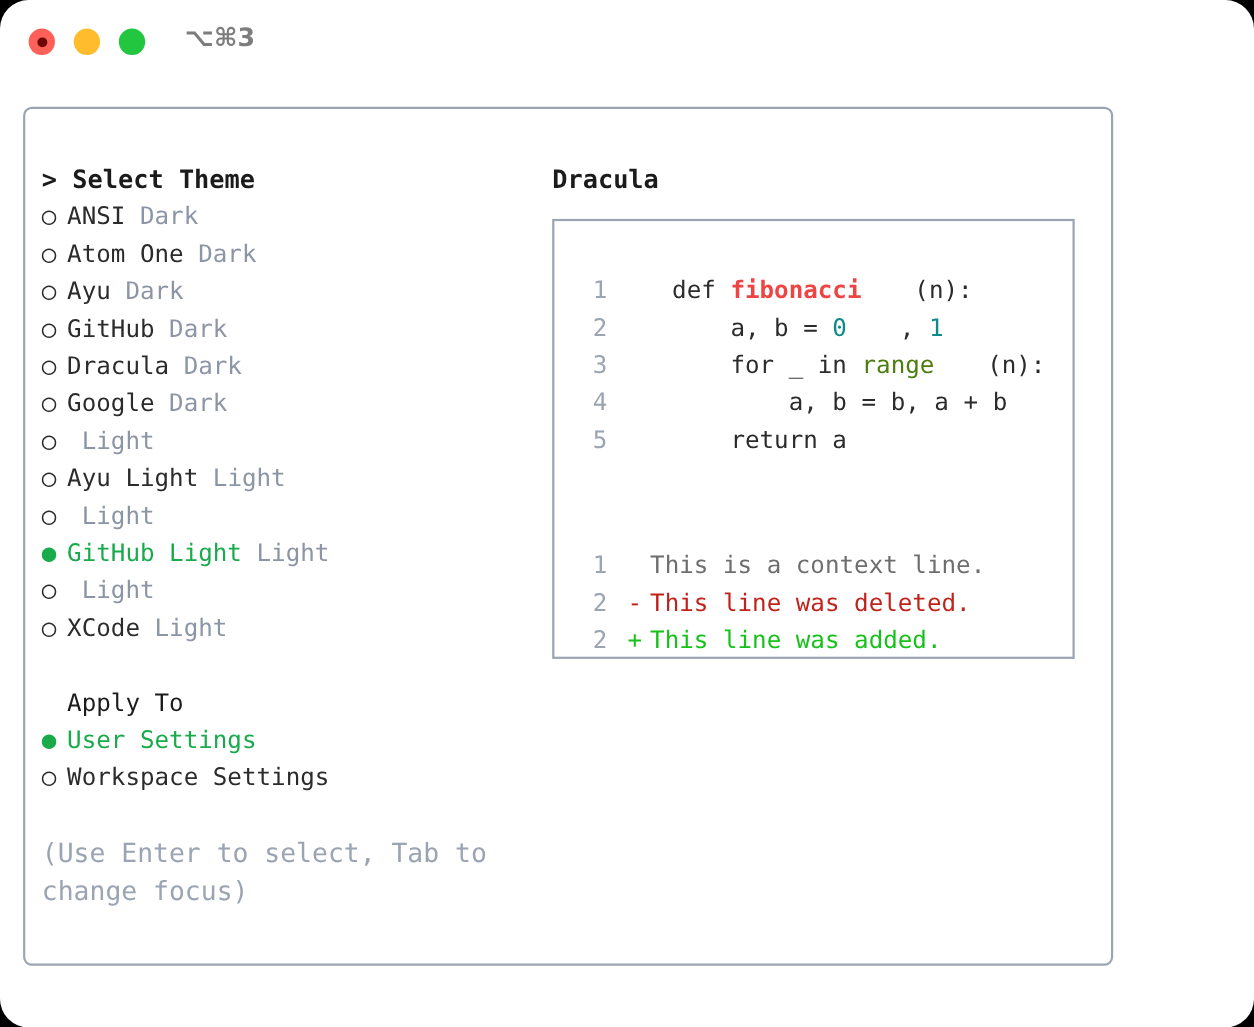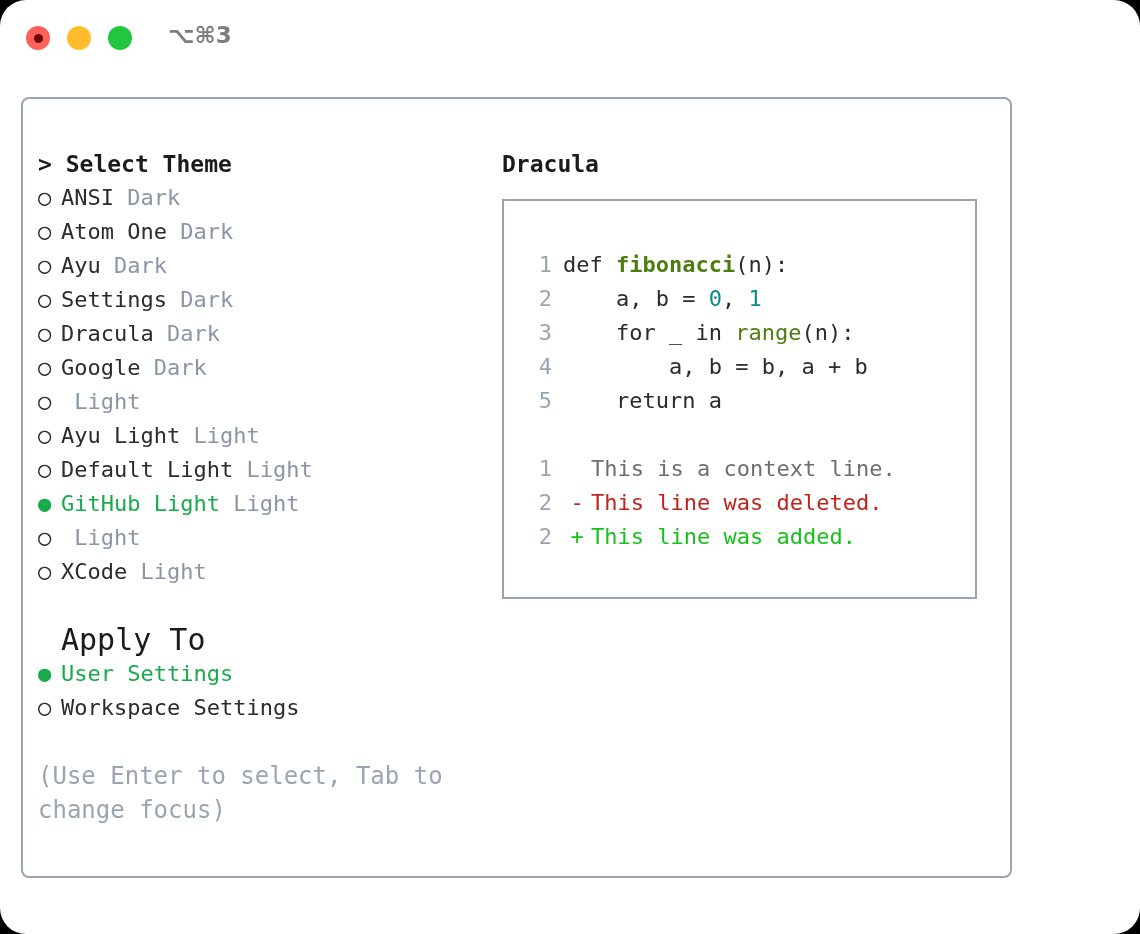--- a/index.html
+++ b/index.html
@@ -115,21 +115,21 @@
     font-size: 22px;
     color: #2b2b2b;
     line-height: 34px;
   }
   .bullet.sel { color: #19ab4b; }
   .opt-name  { color: #2b2b2b; }
   .opt-name.sel { color: #19ab4b; }
   .opt-tag   { color: #8b95a5; }
 
   .section-head {
-    font-size: 30px;
+    font-size: 22px;
     color: #1b1b1b;
     line-height: 34px;
     white-space: pre;
     padding-left: 23px;
   }
   .spacer-row { height: 34px; }
 
   .hint {
     font-size: 24px;
     color: #9aa4b2;
@@ -163,39 +163,39 @@
     white-space: pre;
   }
   .code-line { display: flex; align-items: baseline; white-space: pre; }
   .ln {
     color: #9aa4b2;
     width: 26px;
     flex: 0 0 26px;
     text-align: right;
     padding-right: 11px;
   }
-  .tok-plain { color: #2b2b2b; }
-  .tok-fn    { color: #4d7c0f; font-weight: bold; }
+  .tok-plain { color: #2b2b2b; margin-left: 48px; }
+  .tok-fn    { color: #ef4444; font-weight: bold; }
   .tok-num   { color: #0e8a8a; }
   .tok-call  { color: #4d7c0f; }
 
   .diff {
     position: absolute;
     left: 22px;
     top: 251px;
     font-size: 22px;
     line-height: 34px;
     white-space: pre;
   }
   .dmark {
     width: 28px;
     flex: 0 0 28px;
     text-align: center;
   }
-  .d-ctx { color: #6e6e6e; }
+  .d-ctx { color: #6e6e6e; margin-top: 46px; }
   .d-del { color: #c0231b; }
   .d-add { color: #16c21a; }
 </style>
 </head>
 <body>
 
 <div class="window">
 
   <div class="titlebar">
     <div class="lights">
@@ -209,26 +209,26 @@
   <div class="panel">
     <div class="content">
 
       <div class="left-col">
         <div class="col-title">&gt; Select Theme</div>
 
         <div class="opt-list" id="theme-list">
             <div class="opt-row"><span class="bullet">○</span><span class="opt-name">ANSI</span><span class="opt-tag"> Dark</span></div>
             <div class="opt-row"><span class="bullet">○</span><span class="opt-name">Atom One</span><span class="opt-tag"> Dark</span></div>
             <div class="opt-row"><span class="bullet">○</span><span class="opt-name">Ayu</span><span class="opt-tag"> Dark</span></div>
-            <div class="opt-row"><span class="bullet">○</span><span class="opt-name">Settings</span><span class="opt-tag"> Dark</span></div>
+            <div class="opt-row"><span class="bullet">○</span><span class="opt-name">GitHub</span><span class="opt-tag"> Dark</span></div>
             <div class="opt-row"><span class="bullet">○</span><span class="opt-name">Dracula</span><span class="opt-tag"> Dark</span></div>
             <div class="opt-row"><span class="bullet">○</span><span class="opt-name">Google</span><span class="opt-tag"> Dark</span></div>
             <div class="opt-row"><span class="bullet">○</span><span class="opt-tag"> Light</span></div>
             <div class="opt-row"><span class="bullet">○</span><span class="opt-name">Ayu Light</span><span class="opt-tag"> Light</span></div>
-            <div class="opt-row"><span class="bullet">○</span><span class="opt-name">Default Light</span><span class="opt-tag"> Light</span></div>
+            <div class="opt-row"><span class="bullet">○</span><span class="opt-tag"> Light</span></div>
             <div class="opt-row"><span class="bullet sel">●</span><span class="opt-name sel">GitHub Light</span><span class="opt-tag"> Light</span></div>
             <div class="opt-row"><span class="bullet">○</span><span class="opt-tag"> Light</span></div>
             <div class="opt-row"><span class="bullet">○</span><span class="opt-name">XCode</span><span class="opt-tag"> Light</span></div>
           </div>
 
         <div class="spacer-row"></div>
 
         <div class="section-head">Apply To</div>
         <div class="opt-list" id="apply-list">
             <div class="opt-row"><span class="bullet sel">●</span><span class="opt-name sel">User Settings</span></div>

